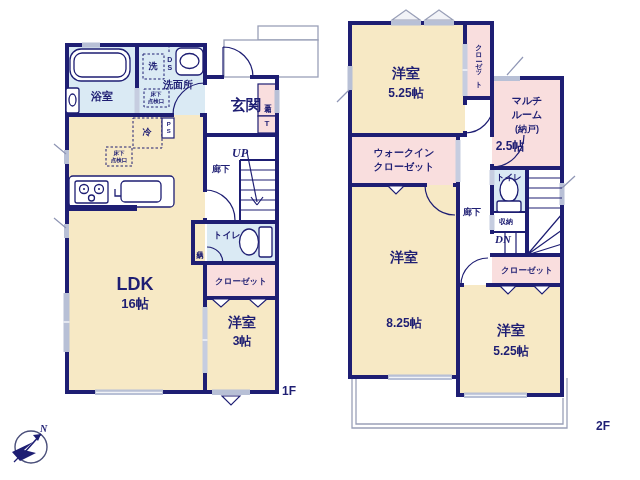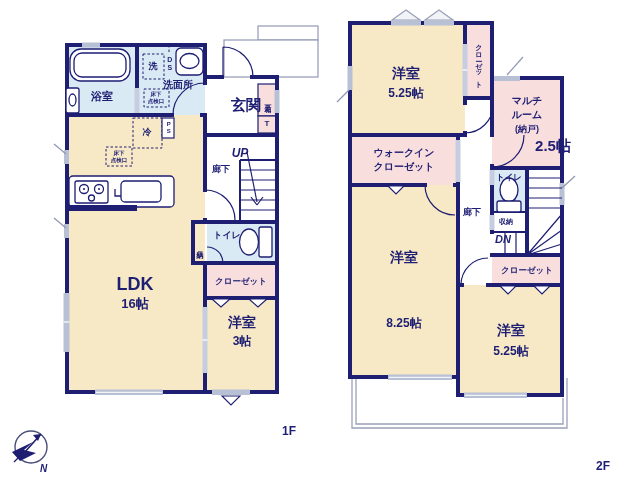--- a/index.html
+++ b/index.html
@@ -2,22 +2,22 @@
 <html><head>
 <meta charset="utf-8">
 <style>
   html,body{margin:0;padding:0;background:#ffffff;}
   .canvas{position:relative;width:640px;height:480px;background:#ffffff;overflow:hidden;
           font-family:"Liberation Sans",sans-serif;}
   .canvas svg{position:absolute;left:0;top:0;}
   .lbl{position:absolute;color:#1e1e73;font-weight:700;white-space:nowrap;text-align:center;
        transform:translate(-50%,-50%);line-height:1.25;}
   .vert{writing-mode:vertical-rl;text-orientation:upright;letter-spacing:1px;}
-  .ital{font-family:Liberation Sans, sans-serif;font-style:italic;font-weight:700;}
-  .corner{transform:none;margin-top:40px;}
+  .ital{font-family:Liberation Serif, serif;font-style:italic;font-weight:700;}
+  .corner{transform:none;}
   .watermark{position:absolute;left:256px;top:226px;width:130px;font-size:18px;font-weight:700;
              color:rgba(255,255,255,0.75);text-shadow:0 0 2px rgba(120,125,150,0.9);
              letter-spacing:1px;z-index:6;white-space:nowrap;}
 </style>
 </head>
 <body>
 
 <div class="canvas">
 
 <svg width="640" height="480" viewBox="0 0 640 480">
@@ -217,21 +217,21 @@
 <div class="lbl" style="left:242px;top:323px;font-size:14px;">洋室</div>
 <div class="lbl" style="left:242px;top:341px;font-size:12px;text-align:center;">3帖</div>
 <div class="lbl corner" style="left:282px;top:384px;font-size:12px;">1F</div>
 
 <div class="lbl" style="left:406px;top:74px;font-size:14px;">洋室</div>
 <div class="lbl" style="left:406px;top:93px;font-size:12px;">5.25帖</div>
 <div class="lbl vert" style="left:478px;top:62px;font-size:7px;">クローゼット</div>
 <div class="lbl" style="left:527px;top:101px;font-size:10px;">マルチ</div>
 <div class="lbl" style="left:527px;top:115px;font-size:10px;">ルーム</div>
 <div class="lbl" style="left:527px;top:130px;font-size:9px;">(納戸)</div>
-<div class="lbl" style="left:553px;top:146px;font-size:15px;">2.5帖</div>
+<div class="lbl" style="left:510px;top:146px;font-size:12px;">2.5帖</div>
 <div class="lbl" style="left:404px;top:153px;font-size:10px;">ウォークイン</div>
 <div class="lbl" style="left:404px;top:167px;font-size:10px;">クローゼット</div>
 <div class="lbl" style="left:472px;top:213px;font-size:9px;">廊下</div>
 <div class="lbl" style="left:509px;top:177px;font-size:8.5px;">トイレ</div>
 <div class="lbl" style="left:506px;top:222px;font-size:7px;">収納</div>
 <div class="lbl ital" style="left:503px;top:240px;font-size:11px;">DN</div>
 <div class="lbl" style="left:527px;top:270px;font-size:8.5px;">クローゼット</div>
 <div class="lbl" style="left:404px;top:258px;font-size:14px;">洋室</div>
 <div class="lbl" style="left:404px;top:278px;font-size:12px;margin-top:45px;">8.25帖</div>
 <div class="lbl" style="left:511px;top:331px;font-size:14px;">洋室</div>

